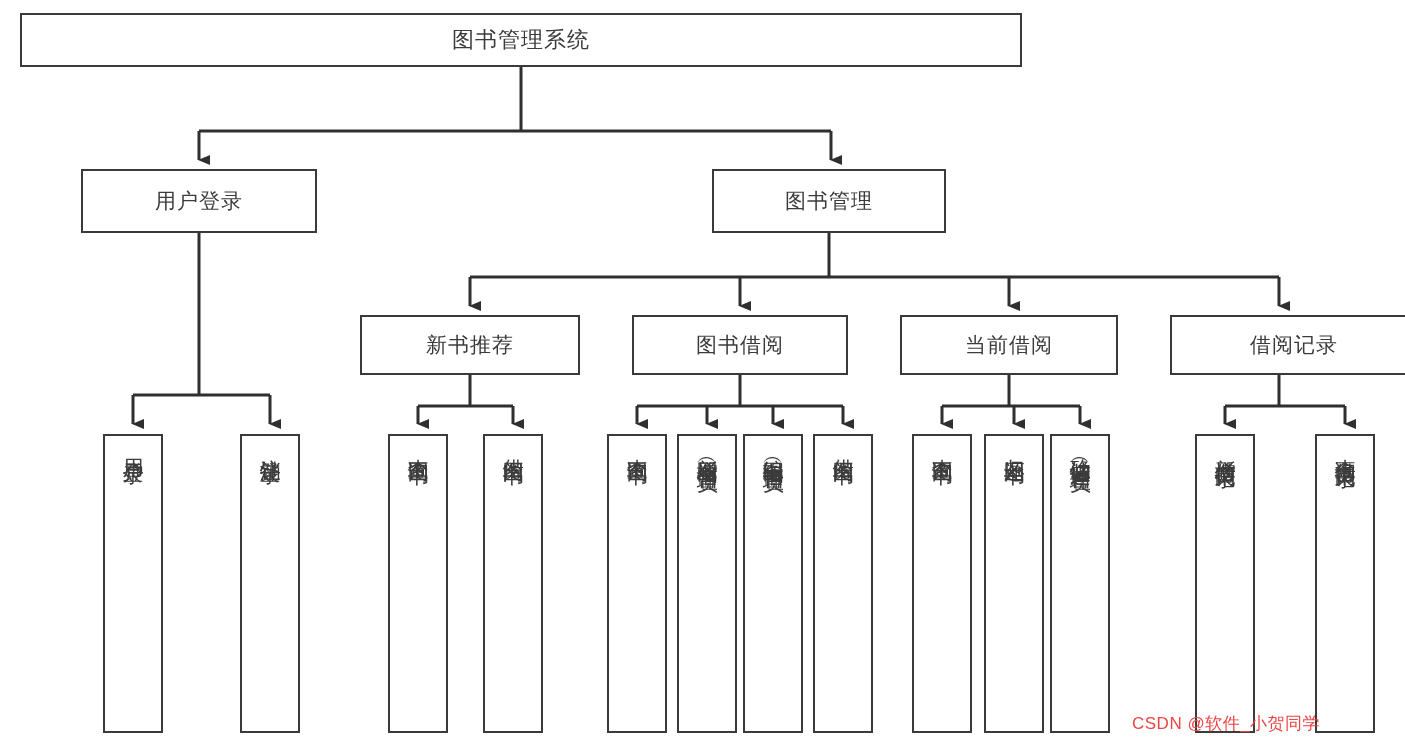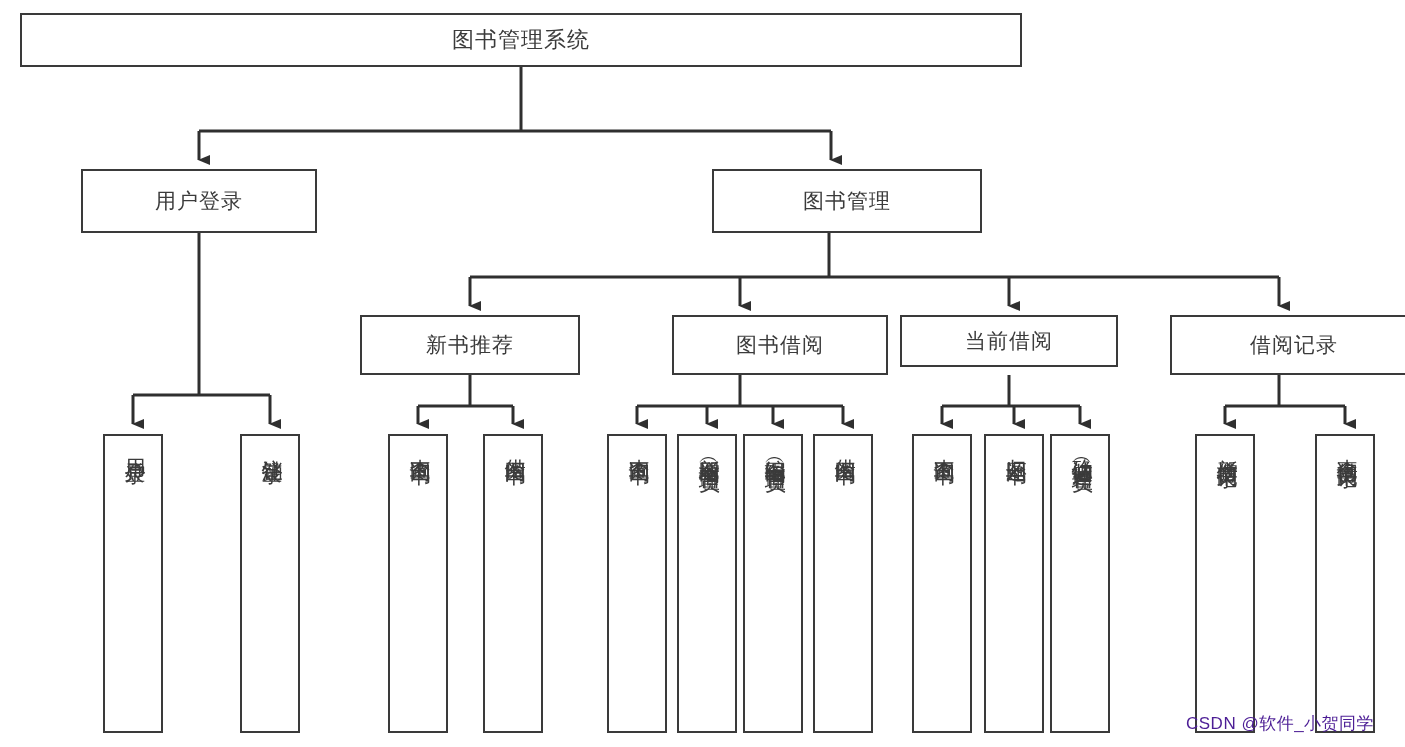--- a/index.html
+++ b/index.html
@@ -3,31 +3,31 @@
 <meta charset="utf-8">
 <style>
   html,body{margin:0;padding:0;background:#ffffff;}
   body{width:1405px;height:747px;overflow:hidden;
        font-family:"Liberation Sans","DejaVu Sans",sans-serif;}
   #canvas{position:relative;width:1405px;height:747px;background:#ffffff;}
   svg#edges{position:absolute;left:0;top:0;width:1405px;height:747px;}
 
   .node{position:absolute;box-sizing:border-box;background:#ffffff;
         border:2px solid #3a3a3a;display:flex;align-items:center;
-        justify-content:center;color:#3b3b3b;font-family:Liberation Mono, monospace;}
+        justify-content:center;color:#3b3b3b;}
   .node.h{font-size:21px;letter-spacing:1px;}
   .node.root{font-size:22px;}
   .node.v{padding:6px 2px;}
   .node.v .vtxt{writing-mode:vertical-rl;text-orientation:upright;
        font-size:21px;line-height:1.25;letter-spacing:2px;
        white-space:nowrap;color:#3b3b3b;}
   .node.v{align-items:flex-start;justify-content:center;}
 
-  #watermark{position:absolute;left:1186px;top:712px;font-size:17px;
-       color:#4c1d95;letter-spacing:.5px;white-space:nowrap;}
+  #watermark{position:absolute;left:1132px;top:712px;font-size:17px;
+       color:#ef4444;letter-spacing:.5px;white-space:nowrap;}
 </style>
 </head>
 <body>
 
 <div id="canvas">
 
   <svg id="edges" viewBox="0 0 1405 747" xmlns="http://www.w3.org/2000/svg">
     <defs>
       <marker id="arw" markerWidth="10" markerHeight="12" refX="5" refY="11" orient="auto" markerUnits="userSpaceOnUse">
         <path d="M0,0 L10,0 L5,12 Z" fill="#2f2f2f"></path>
@@ -77,31 +77,31 @@
     </g>
   </svg>
 
   <div class="node h root" style="left:20px;top:13px;width:1002px;height:54px;">
     <span>图书管理系统</span>
   </div>
 
   <div class="node h" style="left:81px;top:169px;width:236px;height:64px;">
     <span>用户登录</span>
   </div>
-  <div class="node h" style="left:712px;top:169px;width:270px;height:64px;">
+  <div class="node h" style="left:712px;top:169px;width:234px;height:64px;">
     <span>图书管理</span>
   </div>
 
   <div class="node h" style="left:360px;top:315px;width:220px;height:60px;align-items:center;">
     <span>新书推荐</span>
   </div>
-  <div class="node h" style="left:632px;top:315px;width:216px;height:60px;margin-left:40px;">
+  <div class="node h" style="left:632px;top:315px;width:216px;height:60px;">
     <span>图书借阅</span>
   </div>
-  <div class="node h" style="left:900px;top:315px;width:218px;height:52px;">
+  <div class="node h" style="left:900px;top:315px;width:218px;height:60px;">
     <span>当前借阅</span>
   </div>
   <div class="node h" style="left:1170px;top:315px;width:248px;height:60px;">
     <span>借阅记录</span>
   </div>
 
   <div class="node v" style="left:103px;top:434px;width:60px;height:299px;">
     <span class="vtxt">用户登录</span>
   </div>
   <div class="node v" style="left:240px;top:434px;width:60px;height:299px;">

